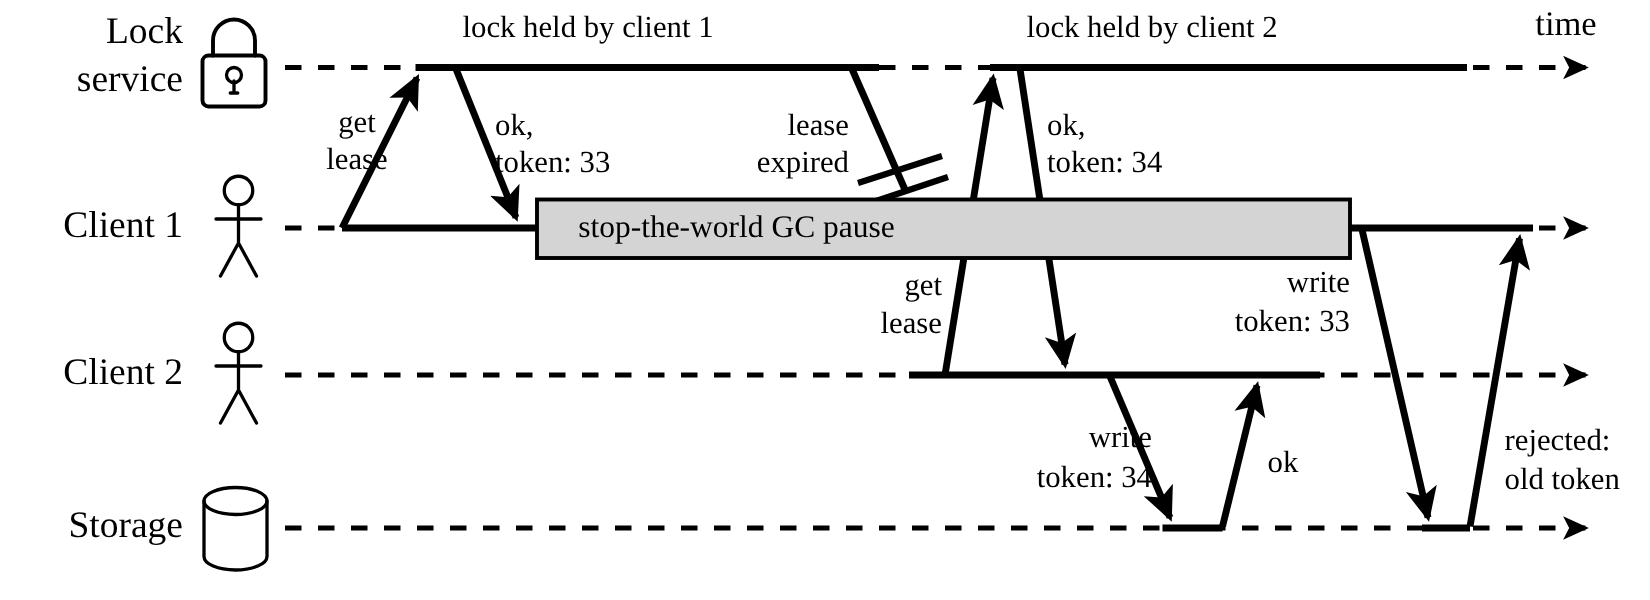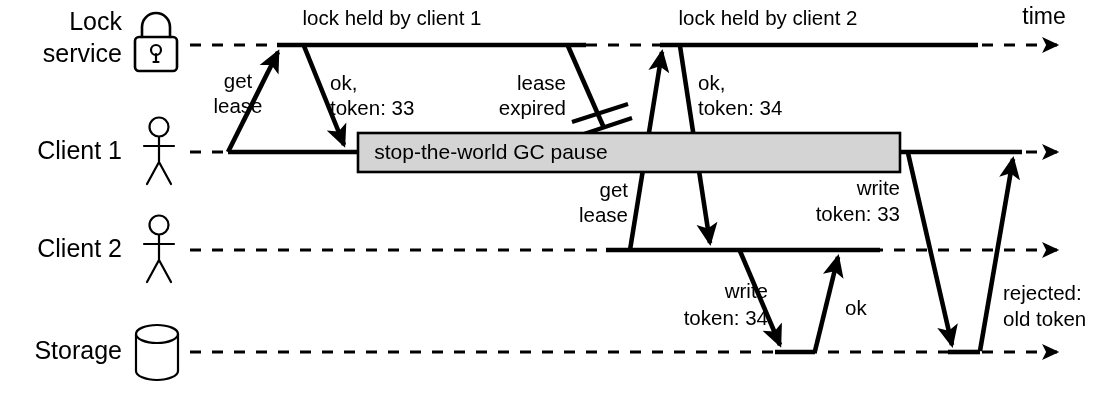--- a/index.html
+++ b/index.html
@@ -5,21 +5,21 @@
   html, body {
     margin: 0;
     padding: 0;
     background: #ffffff;
   }
   #stage {
     position: relative;
     width: 1100px;
     height: 400px;
     background: #ffffff;
-    font-family: Liberation Sans, sans-serif;
+    font-family: Liberation Serif, serif;
     overflow: hidden;
   }
   #diagram {
     position: absolute;
     top: 0;
     left: 0;
     width: 1100px;
     height: 400px;
   }
   .lane-label {

